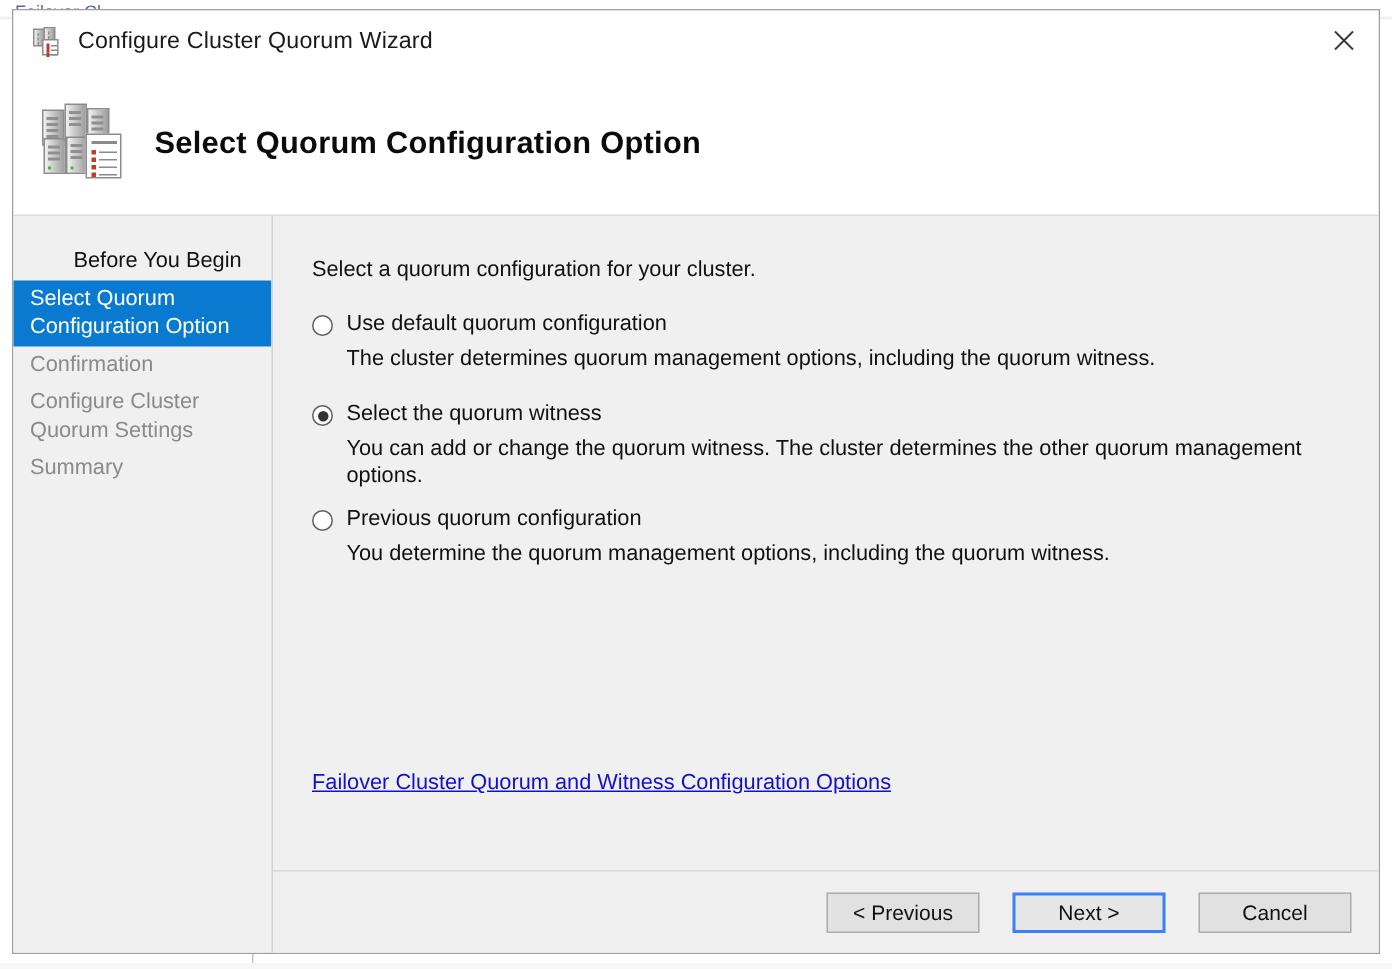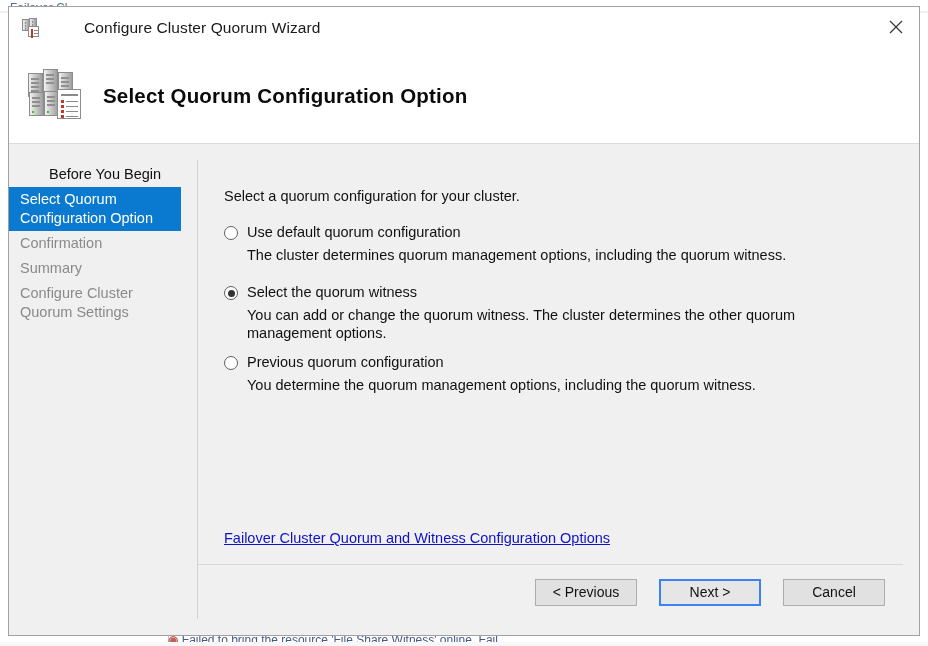--- a/index.html
+++ b/index.html
@@ -78,21 +78,20 @@
   }
 
   
   .titlebar {
     height: 42px;
     background: #ffffff;
     display: flex;
     align-items: center;
     flex: none;
     position: relative;
-    gap: 32px;
   }
   .title-icon {
     width: 20px;
     height: 20px;
     margin-left: 13px;
     margin-right: 10px;
     flex: none;
     position: relative;
   }
   .title-text {
@@ -162,21 +161,21 @@
   .side-item.done { color: #111111; padding-left: 40px; }
   .side-item.active {
     background: #0a7ad1;
     color: #ffffff;
   }
 
   .content-pane {
     flex: 1;
     background: #f0f0f0;
     border-left: 1px solid #d2d2d2;
-    margin: 16px;
+    margin: 0;
     position: relative;
     min-width: 0;
     display: flex;
     flex-direction: column;
   }
   .content-inner {
     padding: 28px 26px 0 26px;
     flex: 1;
     position: relative;
   }
@@ -314,24 +313,20 @@
   }
 </style>
 </head>
 <body>
 
 <div id="background-layer">
   <div class="bg-strip" style="top:11px;height:2px;"></div>
   <div class="bg-topline">Failover Cl...</div>
   <div class="bg-vline" style="left:168px;top:600px;height:46px;"></div>
   <div class="bg-strip" style="top:642px;height:4px;background:#f7f7f7;"></div>
-  <div class="bg-botline">
-    <span class="errdot">◉</span>
-    <span>Failed to bring the resource 'File Share Witness' online. Fail</span>
-  </div>
 </div>
 
 <div id="wizard-window">
 
   <div class="titlebar">
     <div class="title-icon">
       <div class="srv" style="left:0px;  top:1px; width:8px;  height:12px;">
         <i style="top:2px;"></i>
           <i style="top:5px;"></i>
           <i style="top:8px;"></i>
@@ -408,24 +403,24 @@
       <div class="side-item done">
         <span>Before You Begin</span>
       </div>
       <div class="side-item active">
         <span>Select Quorum Configuration Option</span>
       </div>
       <div class="side-item">
         <span>Confirmation</span>
       </div>
       <div class="side-item">
+        <span>Configure Cluster Quorum Settings</span>
+      </div>
+      <div class="side-item">
         <span>Summary</span>
-      </div>
-      <div class="side-item">
-        <span>Configure Cluster Quorum Settings</span>
       </div>
     </div>
 
     <div class="content-pane">
       <div class="content-inner">
 
         <div class="intro-text">Select a quorum configuration for your cluster.</div>
 
         <div class="radio-row">
           <span class="radio"></span>

